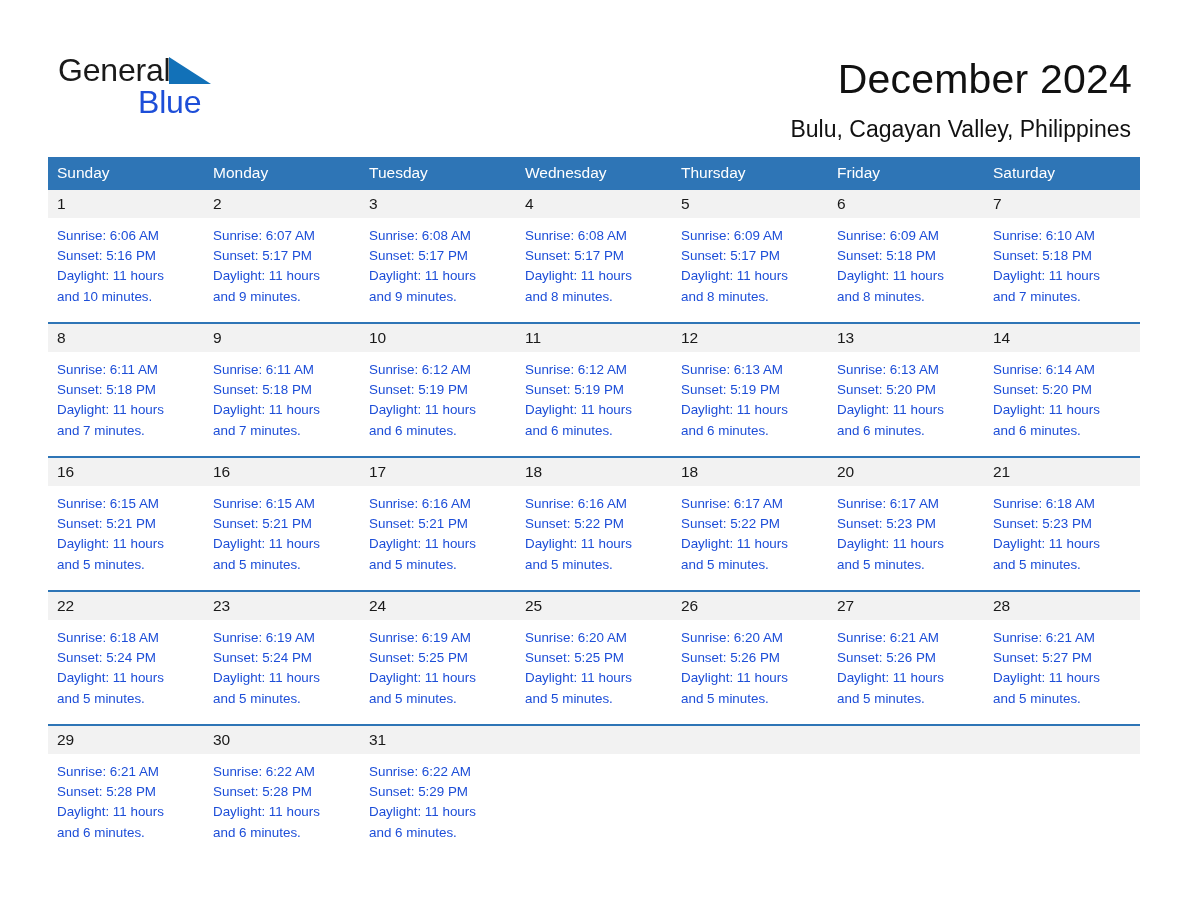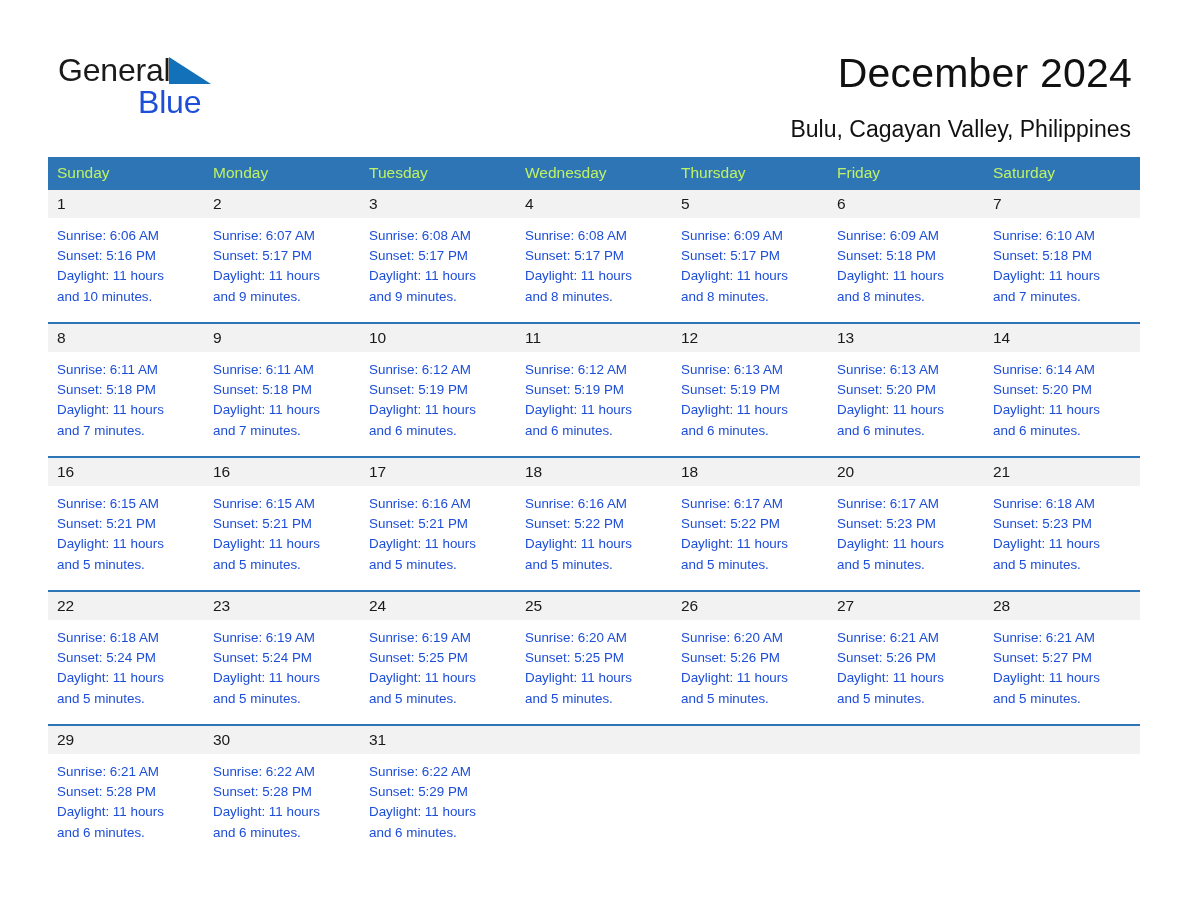--- a/index.html
+++ b/index.html
@@ -63,21 +63,21 @@
     font-size: 32px;
     color: #1d4ed8;
     font-weight: 400;
     letter-spacing: -0.2px;
     text-align: right;
   }
 
   .title {
     position: absolute;
     right: 56px;
-    top: 50px;
+    top: 56px;
     font-size: 41px;
     font-weight: 300;
     color: #111111;
     letter-spacing: 0.2px;
     white-space: nowrap;
   }
   .subtitle {
     position: absolute;
     right: 57px;
     top: 116px;
@@ -94,21 +94,21 @@
     top: 157px;
     width: 1092px;
   }
   .cal-table {
     width: 100%;
     border-collapse: collapse;
     table-layout: fixed;
   }
   .cal-table th {
     background: #2e75b6;
-    color: #bef264;
+    color: #ffffff;
     font-size: 15.5px;
     font-weight: 400;
     text-align: left;
     padding: 7px 0 8px 9px;
     height: 32px;
     vertical-align: middle;
   }
   .cal-table td {
     vertical-align: top;
     padding: 0;

